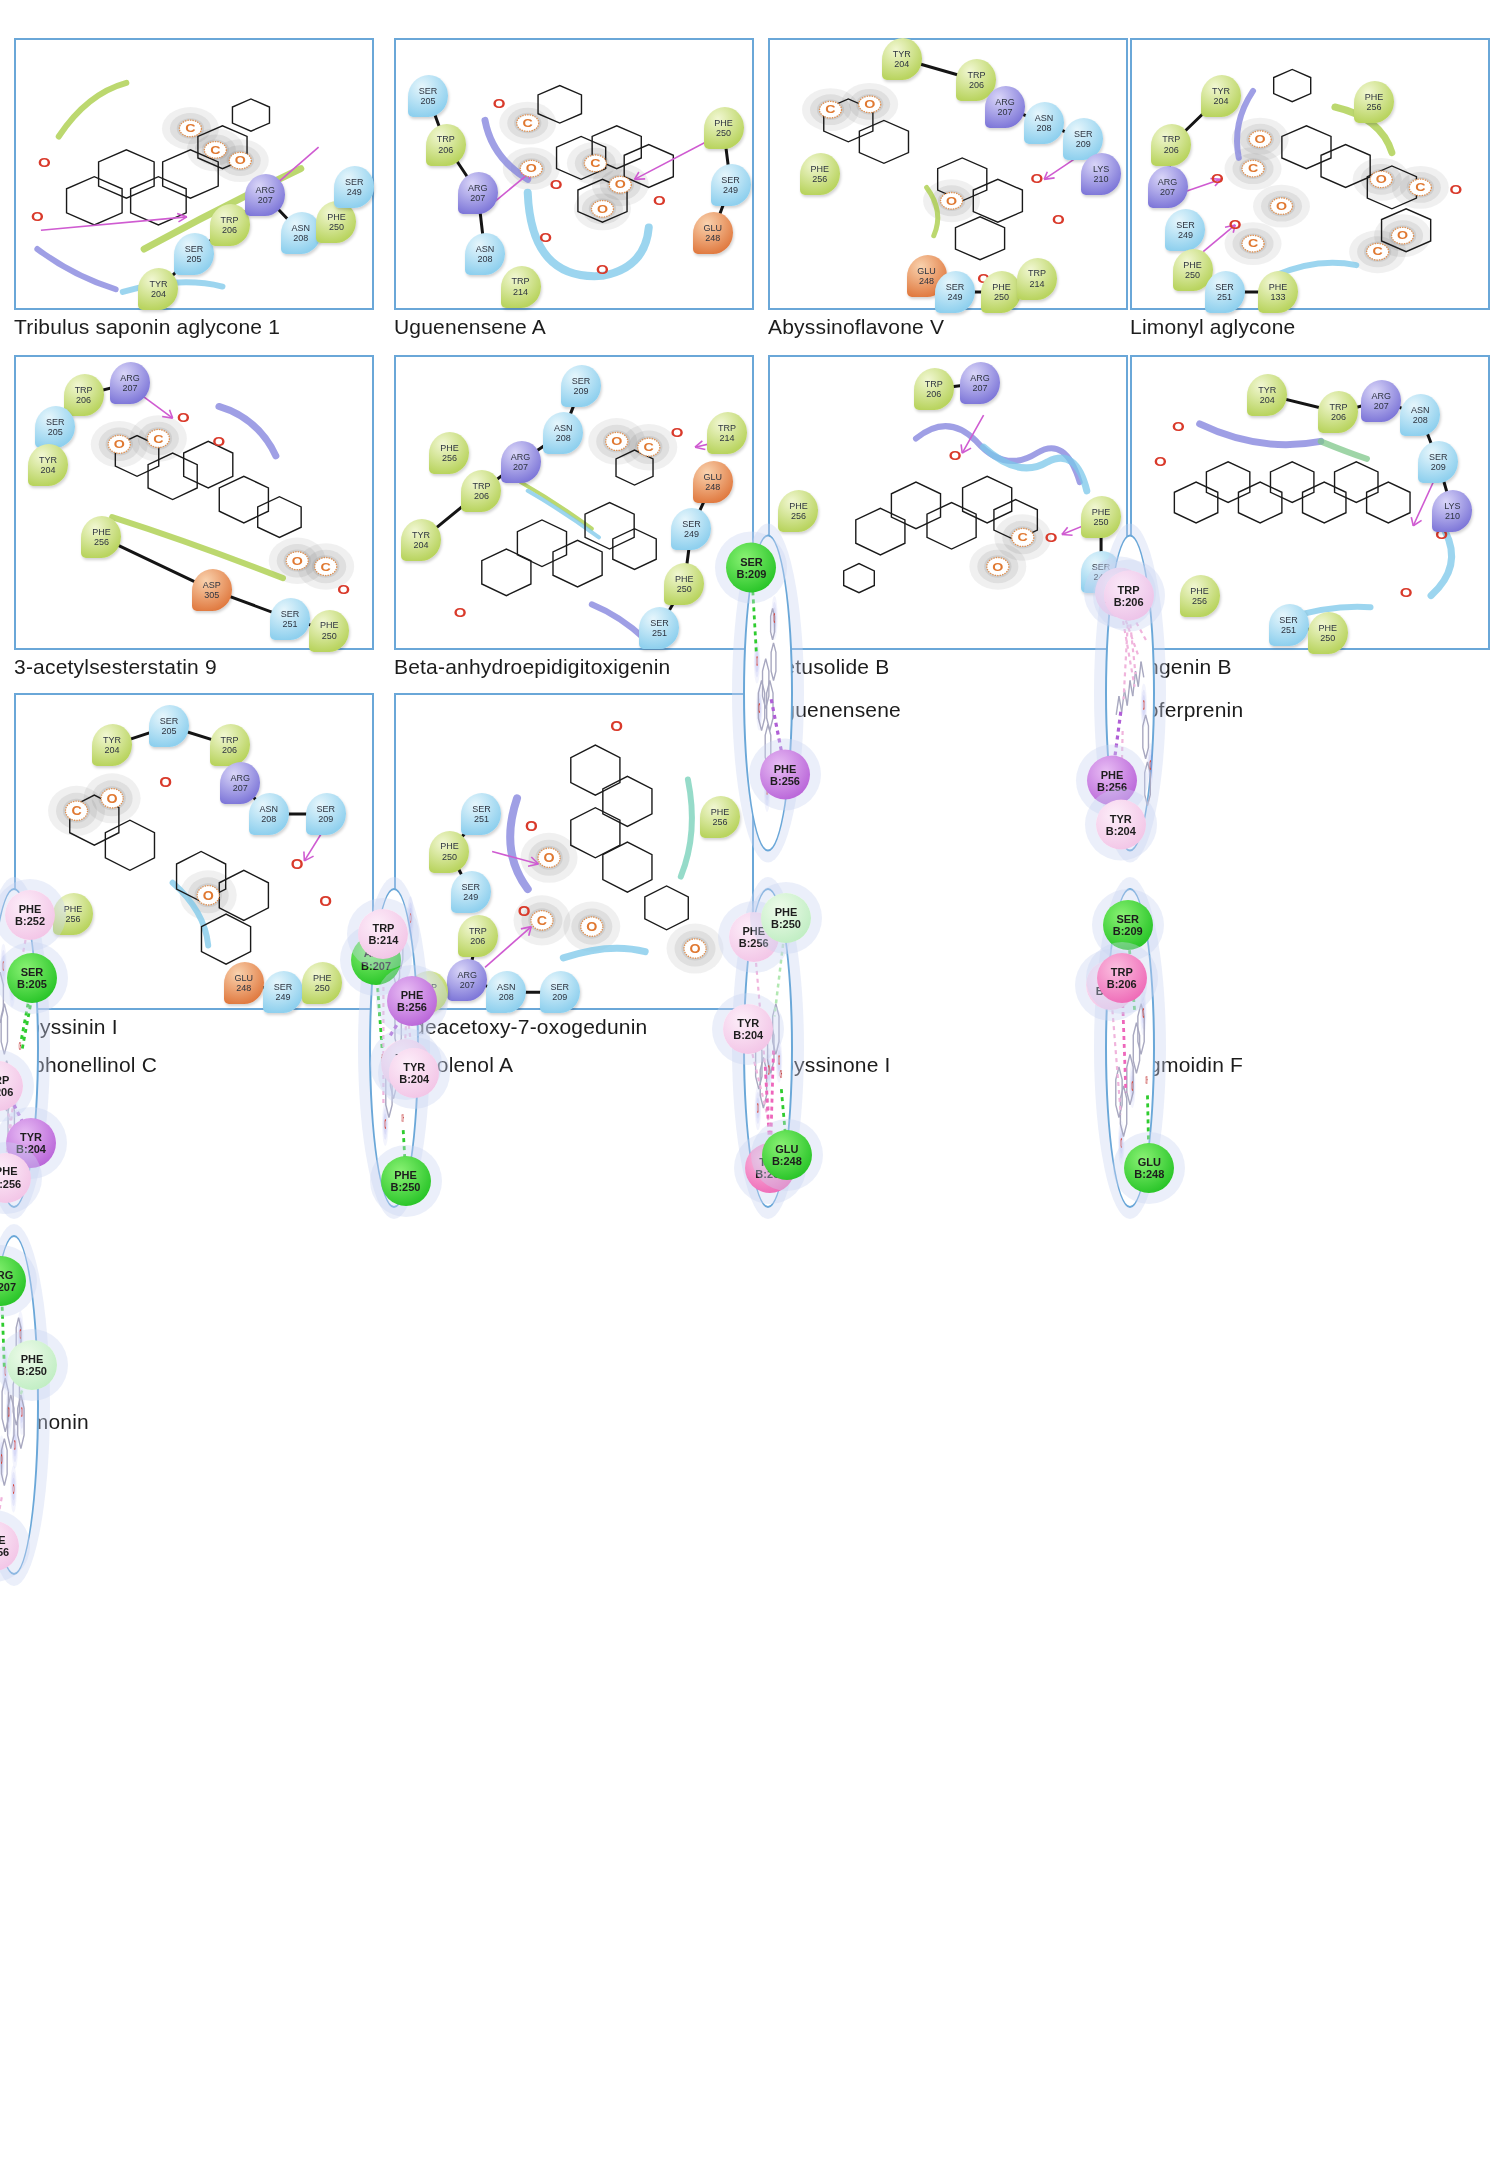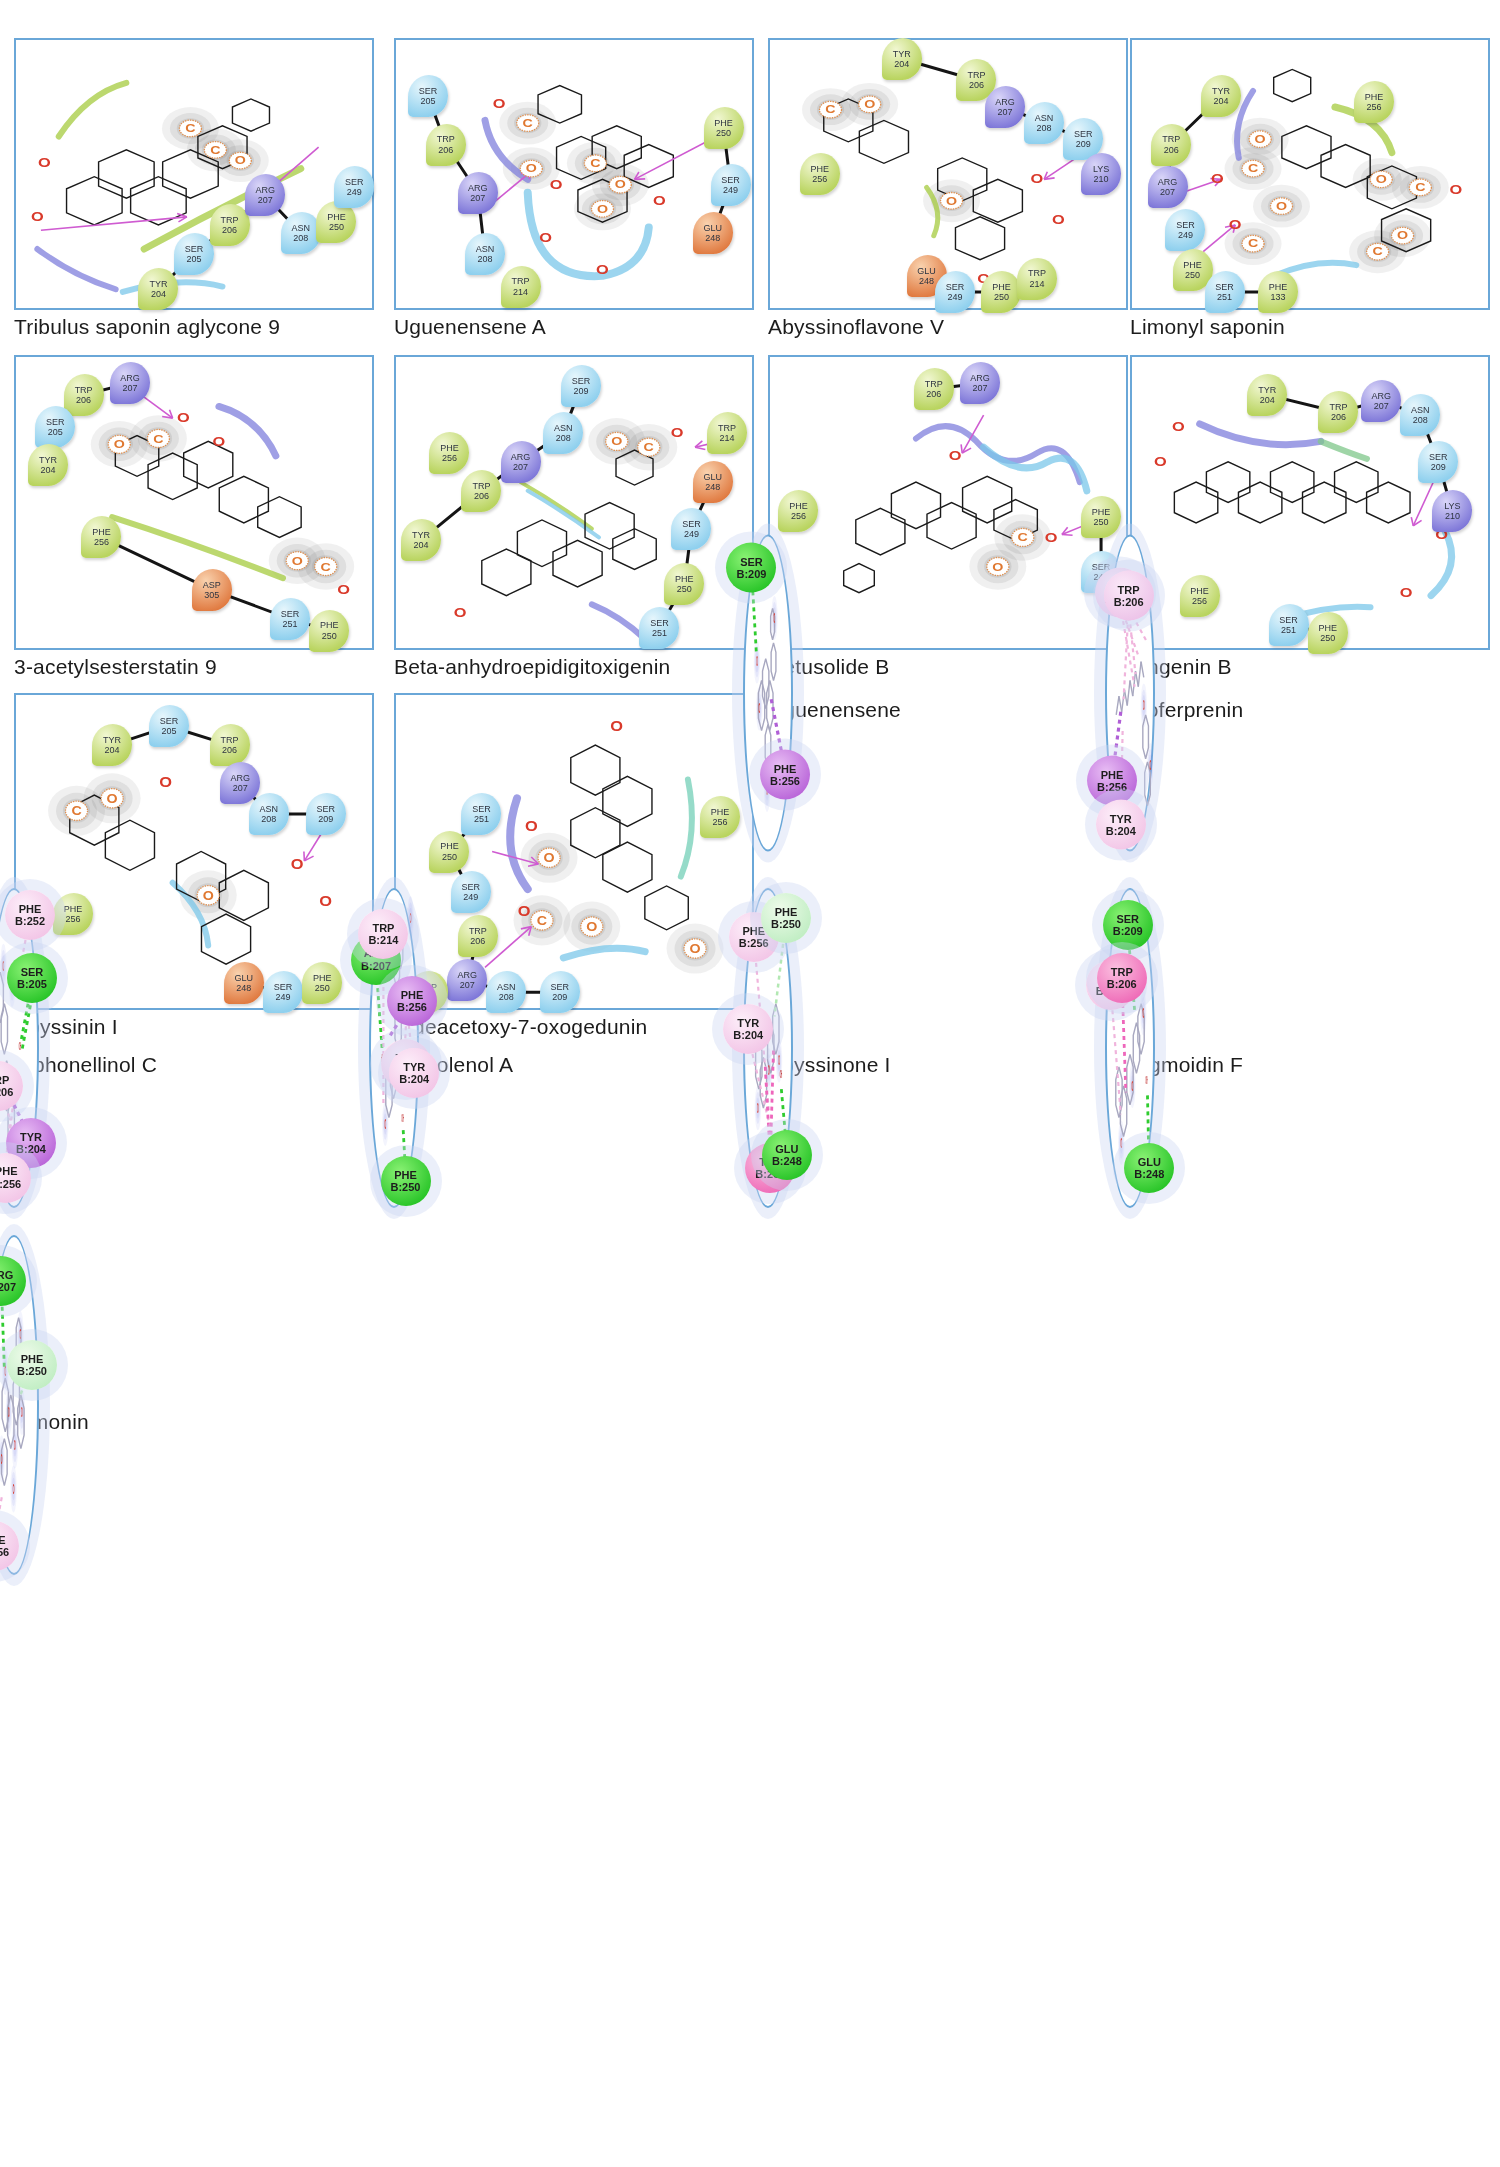--- a/index.html
+++ b/index.html
@@ -96,21 +96,21 @@
           </div>
           <div class="res green" style="left: 90%; top: 68%;">
             <span>PHE</span>
             <span>250</span>
           </div>
           <div class="res blue" style="left: 95%; top: 55%;">
             <span>SER</span>
             <span>249</span>
           </div>
         </div>
-        <div class="caption">Tribulus saponin aglycone 9</div>
+        <div class="caption">Tribulus saponin aglycone 1</div>
       </div>
       <div class="cell" style="left: 394px; top: 38px; width: 360px;">
         <div class="panel teardrop" style="height: 272px;">
           <svg viewBox="0 0 100 100" preserveAspectRatio="none">
             <circle cx="37" cy="31" r="8" fill="#707070" opacity="0.1"></circle>
             <circle cx="37" cy="31" r="5.76" fill="#707070" opacity="0.13"></circle>
             <circle cx="37" cy="31" r="3.84" fill="#707070" opacity="0.15"></circle>
             <circle cx="38" cy="48" r="8" fill="#707070" opacity="0.1"></circle>
             <circle cx="38" cy="48" r="5.76" fill="#707070" opacity="0.13"></circle>
             <circle cx="38" cy="48" r="3.84" fill="#707070" opacity="0.15"></circle>
@@ -358,21 +358,21 @@
           </div>
           <div class="res blue" style="left: 26%; top: 94%;">
             <span>SER</span>
             <span>251</span>
           </div>
           <div class="res green" style="left: 41%; top: 94%;">
             <span>PHE</span>
             <span>133</span>
           </div>
         </div>
-        <div class="caption">Limonyl saponin</div>
+        <div class="caption">Limonyl aglycone</div>
       </div>
       <div class="cell" style="left: 14px; top: 355px; width: 360px;">
         <div class="panel teardrop" style="height: 295px;">
           <svg viewBox="0 0 100 100" preserveAspectRatio="none">
             <circle cx="29" cy="30" r="8" fill="#707070" opacity="0.1"></circle>
             <circle cx="29" cy="30" r="5.76" fill="#707070" opacity="0.13"></circle>
             <circle cx="29" cy="30" r="3.84" fill="#707070" opacity="0.15"></circle>
             <circle cx="40" cy="28" r="8" fill="#707070" opacity="0.1"></circle>
             <circle cx="40" cy="28" r="5.76" fill="#707070" opacity="0.13"></circle>
             <circle cx="40" cy="28" r="3.84" fill="#707070" opacity="0.15"></circle>

